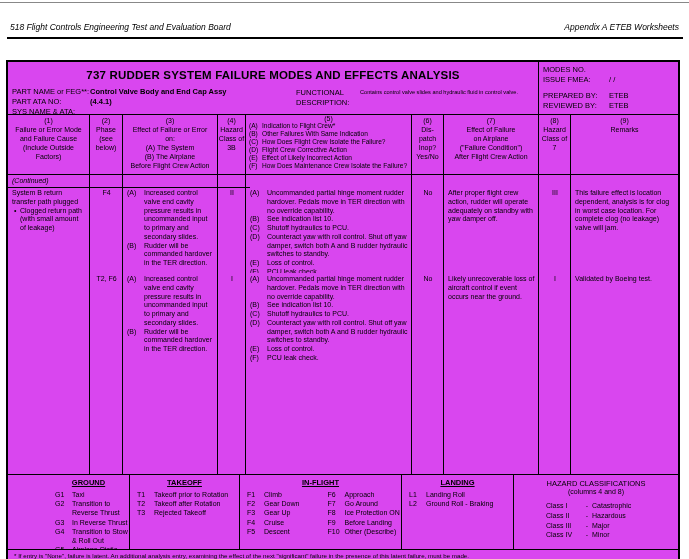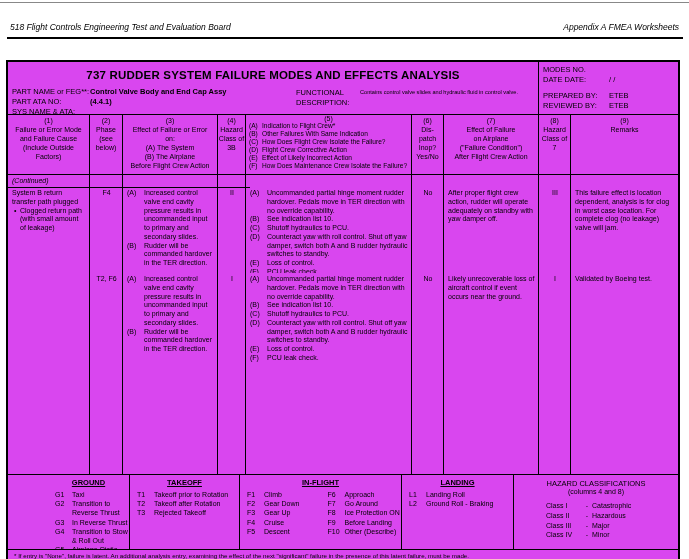--- a/index.html
+++ b/index.html
@@ -86,21 +86,21 @@
   .fn-cell { grid-column:1 / 10; padding:2px 4px 0 6px; }
   .fn { font-size:6.2px; line-height:1.45; white-space:nowrap; overflow:hidden; }
 </style>
 </head>
 <body>
 
 <div class="top-edge"></div>
 
 <div class="page-hdr">
   <span>518 Flight Controls Engineering Test and Evaluation Board</span>
-  <span>Appendix A   FMEA Worksheets</span>
+  <span>Appendix A   ETEB Worksheets</span>
 </div>
 <div class="hdr-rule"></div>
 
 <div class="fmea">
 
   <div class="c title-cell">
     <div class="main-title">737 RUDDER SYSTEM FAILURE MODES AND EFFECTS ANALYSIS</div>
     <div class="tb-line" style="top:25px;">
       <span class="tb-label">PART NAME or FEG**:</span>
       <span class="tb-val">Control Valve Body and End Cap Assy</span>
@@ -115,21 +115,21 @@
     <div class="func-label" style="top:26px;">FUNCTIONAL</div>
     <div class="func-label" style="top:36px;">DESCRIPTION:</div>
     <div class="func-desc">Contains control valve slides and hydraulic fluid in control valve.</div>
   </div>
 
   <div class="c nr report-cell">
     <div class="rep-row">
       <span class="rep-label">MODES NO.</span>
     </div>
     <div class="rep-row">
-      <span class="rep-label">DATE DATE:</span>
+      <span class="rep-label">ISSUE FMEA:</span>
       <span>/   /</span>
     </div>
     <div class="rep-gap"></div>
     <div class="rep-row">
       <span class="rep-label">PREPARED BY:</span>
       <span>ETEB</span>
     </div>
     <div class="rep-row">
       <span class="rep-label">REVIEWED BY:</span>
       <span>ETEB</span>

